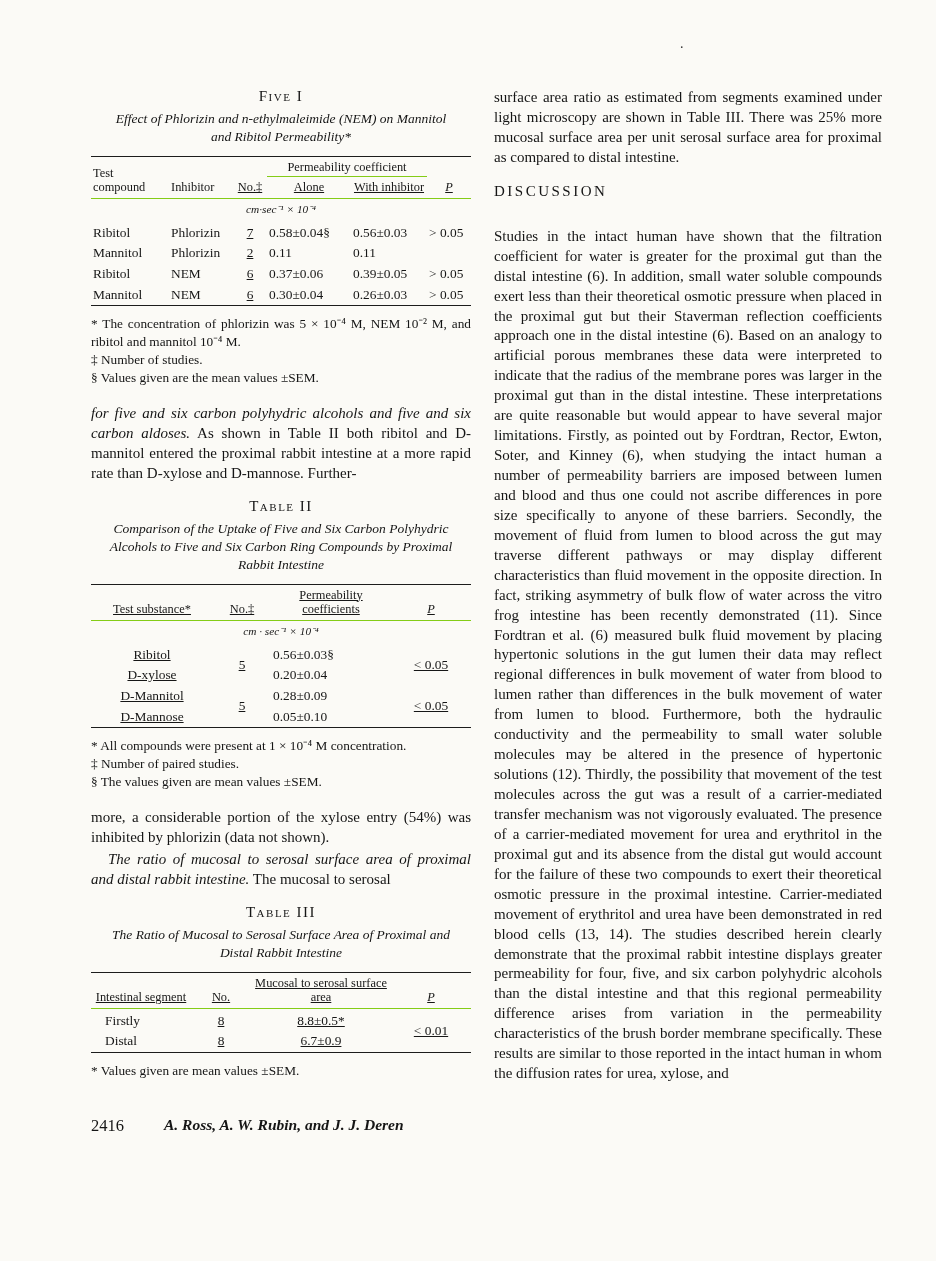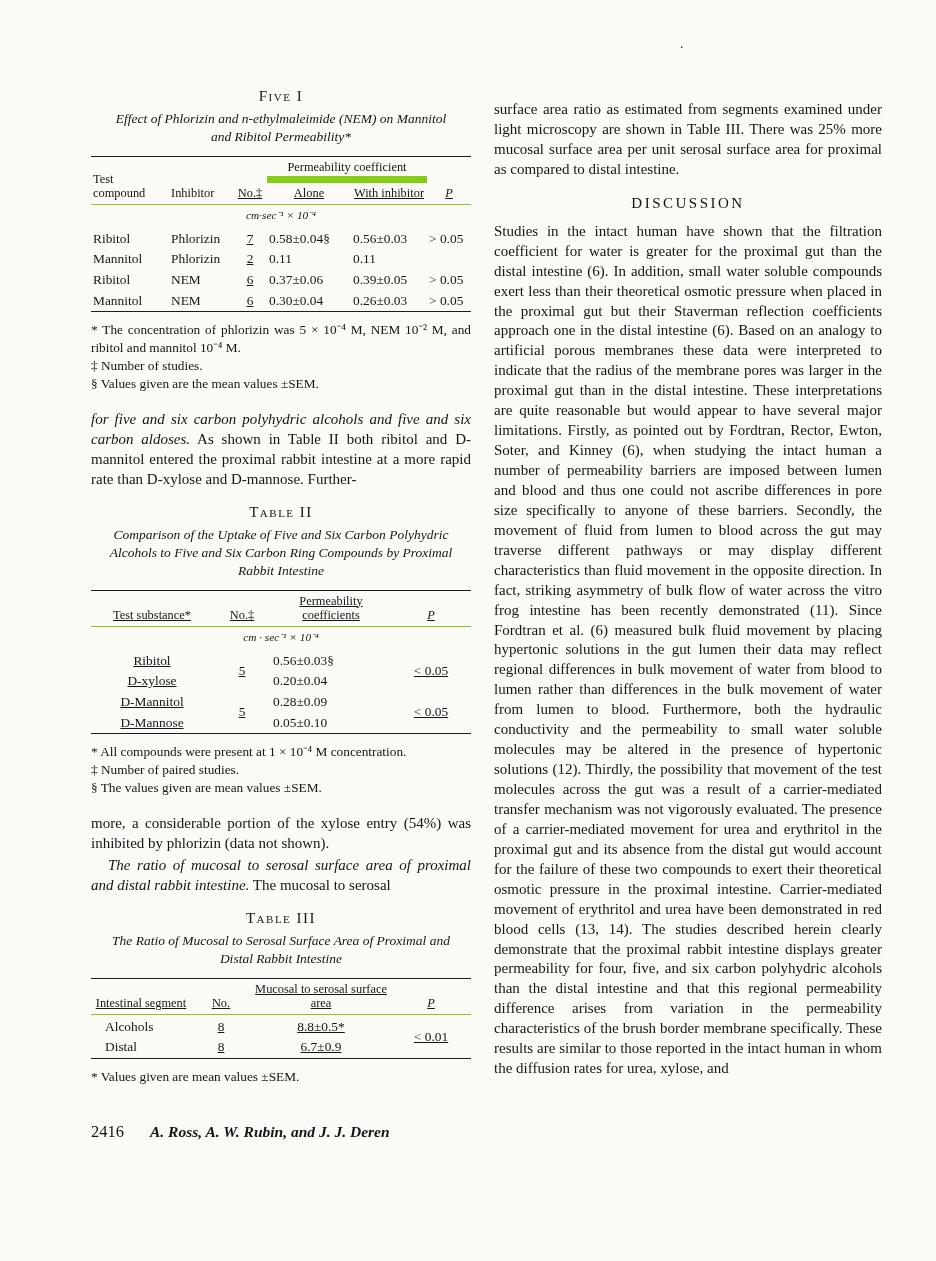--- a/index.html
+++ b/index.html
@@ -6,57 +6,57 @@
   body{
     width:936px;height:1261px;
     background:#fbfaf6;
     font-family:"Liberation Serif", serif;
     color:#151515;
     position:relative;
     overflow:hidden;
   }
   .col{position:absolute;top:88px;}
   .col-left{left:91px;width:380px;}
-  .col-right{left:494px;top:100px;width:388px;}
+  .col-right{left:494px;top:88px;width:388px;}
 
   .print-dot{position:absolute;left:680px;top:36px;font-size:14px;color:#333;}
 
   .body-text{font-size:15px;line-height:1.33;text-align:justify;margin:0 0 14px;}
   .indent{text-indent:17px;}
   .ital{font-style:italic;}
   .discussion-heading{
     font-size:15px;font-weight:normal;letter-spacing:2.5px;
-    text-align:center;margin:15px 0 10px;
+    margin:15px 0 27px;
   }
 
   .table-block{margin-bottom:17px;}
   .table-label{
     font-size:15px;text-align:center;
     font-variant:small-caps;letter-spacing:1.5px;margin:0 0 5px;
   }
   .table-caption{
     font-size:13.5px;font-style:italic;text-align:center;
     line-height:1.32;margin:0 16px 10px;
   }
   .tbl-rule{border-top:1.4px solid #1c1c1c;border-bottom:1.4px solid #1c1c1c;}
   table{width:100%;border-collapse:collapse;color:#161616;}
   th{font-weight:normal;font-size:12.4px;padding:3px 2px;vertical-align:bottom;line-height:1.18;}
   td{font-size:13.4px;padding:1.5px 2px;line-height:1.32;}
   .hb{border-bottom:1px solid #84cc16;}
-  .spanner{border-bottom:7px solid #84cc16;font-size:12.4px;padding-bottom:2px;text-align:center;}
+  .spanner{border-bottom:1px solid #84cc16;font-size:12.4px;padding-bottom:2px;text-align:center;}
   .units-row td{font-style:italic;font-size:11.3px;text-align:center;padding:3px 0 4px;border:none;}
   .al{text-align:left;}.ac{text-align:center;text-decoration:underline;}
   .vm{vertical-align:middle;}
   .pital{font-style:italic;}
   .first-data td{padding-top:3px;}
 
   .footnotes{margin-top:9px;font-size:13.3px;line-height:1.36;text-align:justify;}
   .footnote{margin:0;}
 
-  .page-footer{display:flex;gap:26px;margin-top:36px;align-items:center;}
+  .page-footer{display:flex;gap:40px;margin-top:36px;align-items:flex-start;}
   .pageno{font-size:16.5px;}
   .authors{font-size:15.5px;font-style:italic;font-weight:bold;}
 </style>
 </head>
 <body>
 
 <div class="print-dot">.</div>
 
 <div class="col col-left">
 
@@ -204,21 +204,21 @@
         <thead>
           <tr>
             <th class="ac hb">Intestinal segment</th>
             <th class="ac hb">No.</th>
             <th class="ac hb">Mucosal to serosal surface area</th>
             <th class="ac hb pital">P</th>
           </tr>
         </thead>
         <tbody>
           <tr class="first-data">
-            <td class="al" style="padding-left:14px;">Alcohols</td>
+            <td class="al" style="padding-left:14px;">Firstly</td>
             <td class="ac">8</td>
             <td class="ac">8.8±0.5*</td>
             <td rowspan="2" class="ac vm">&lt; 0.01</td>
           </tr>
           <tr>
             <td class="al" style="padding-left:14px;">Distal</td>
             <td class="ac">8</td>
             <td class="ac">6.7±0.9</td>
           </tr>
         </tbody>

